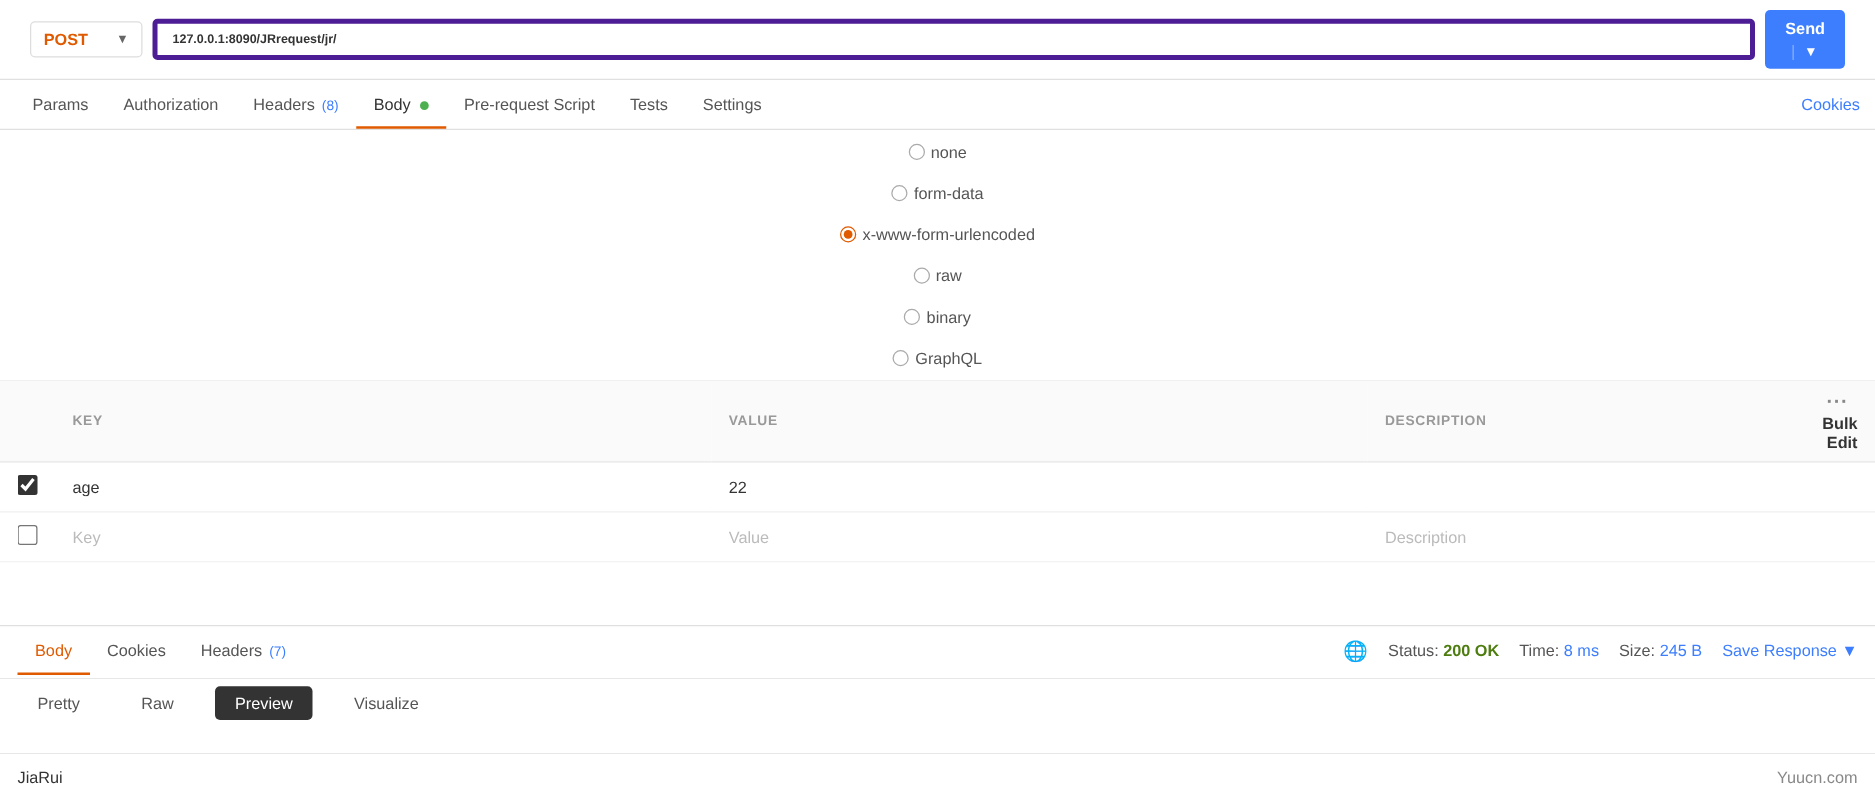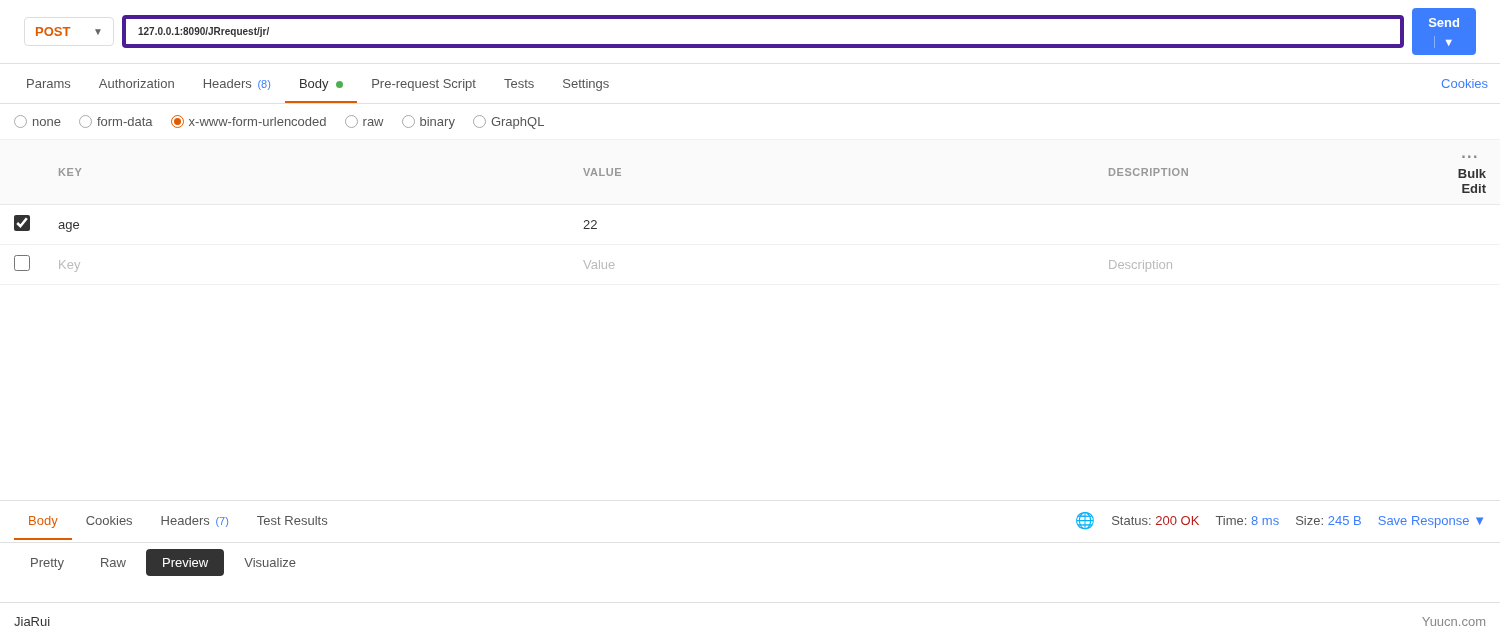--- a/index.html
+++ b/index.html
@@ -116,20 +116,21 @@
       padding: 12px 0;
     }
 
     
     .body-type-row {
       display: flex;
       align-items: center;
       padding: 10px 14px;
       gap: 18px;
       border-bottom: 1px solid #f0f0f0;
+      flex-direction: column;
     }
     .radio-option {
       display: flex;
       align-items: center;
       gap: 5px;
       cursor: pointer;
       font-size: 13px;
       color: #555;
     }
     .radio-dot {
@@ -255,36 +256,36 @@
       display: flex;
       align-items: center;
       gap: 16px;
       font-size: 13px;
       color: #555;
     }
     .response-meta .globe-icon {
       color: #888;
       font-size: 16px;
     }
-    .status-ok { color: #b91c1c; font-weight: 400; }
+    .status-ok { color: #4d7c0f; font-weight: 700; }
     .time-val { color: #3d7eff; font-weight: 500; }
     .size-val { color: #3d7eff; font-weight: 500; }
     .save-response { color: #3d7eff; font-weight: 500; cursor: pointer; }
 
     
     .sub-tab-row {
       position: fixed;
       bottom: 58px;
       left: 0; right: 0;
       border-top: 1px solid #e0e0e0;
       background: #fff;
       display: flex;
       align-items: center;
       padding: 6px 14px;
-      gap: 4px;
+      gap: 17px;
     }
     .sub-tab {
       padding: 6px 16px;
       border-radius: 4px;
       font-size: 13px;
       color: #555;
       cursor: pointer;
       background: transparent;
       border: none;
     }
@@ -441,23 +442,20 @@
   <div class="response-tab active">
     <span>Body</span>
   </div>
   <div class="response-tab">
     <span>Cookies</span>
   </div>
   <div class="response-tab">
     <span>Headers</span>
     <span class="badge">(7)</span>
   </div>
-  <div class="response-tab">
-    <span>Test Results</span>
-  </div>
   <div class="response-meta">
     <span class="globe-icon">🌐</span>
     <span>
       <span>Status:</span>
       <span class="status-ok">200 OK</span>
     </span>
     <span>
       <span>Time:</span>
       <span class="time-val">8 ms</span>
     </span>

